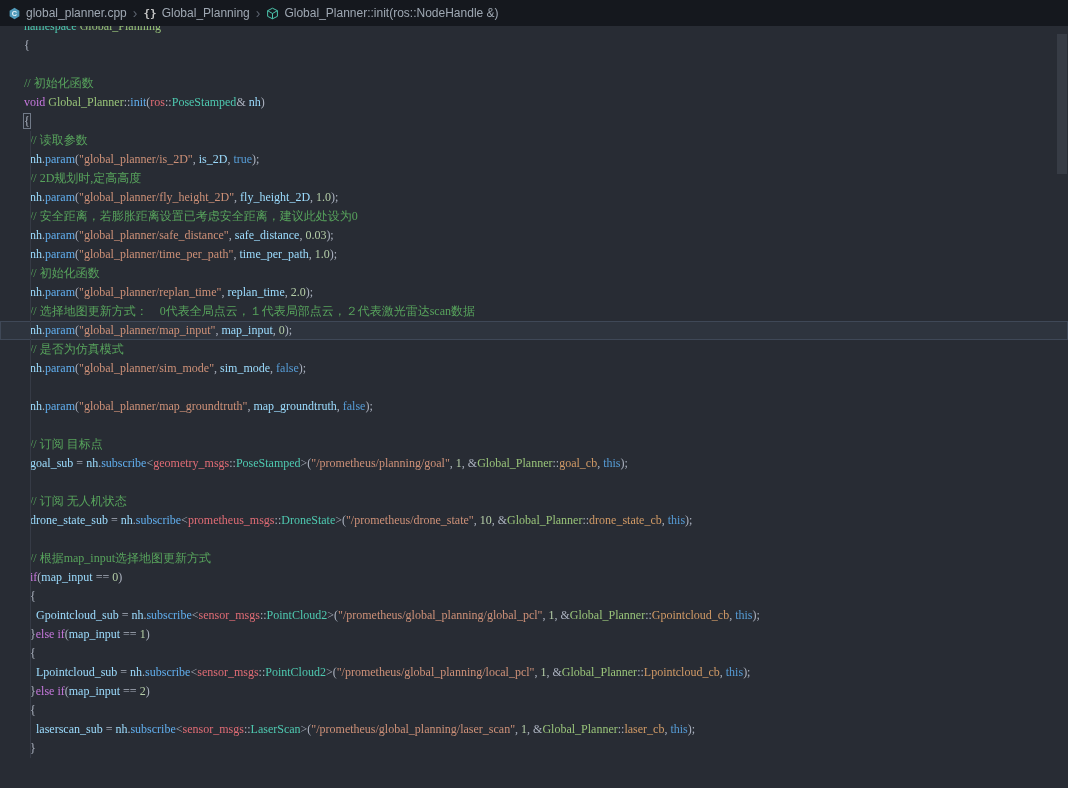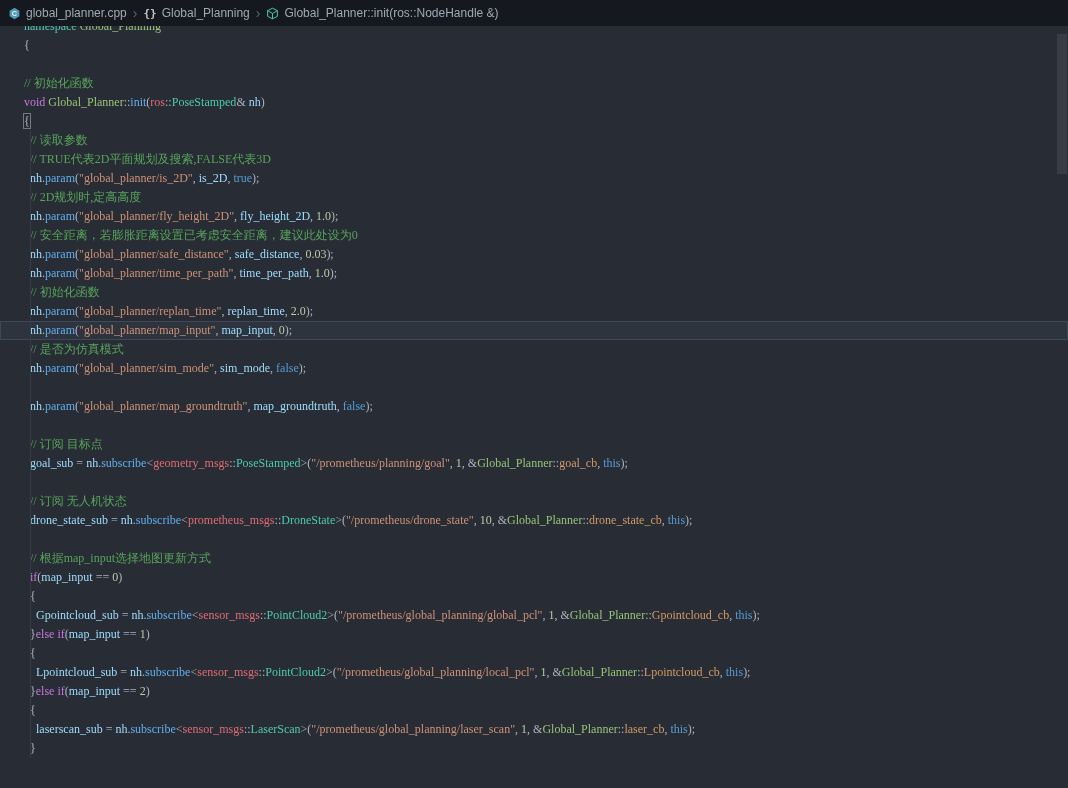--- a/index.html
+++ b/index.html
@@ -75,29 +75,29 @@
 
   <div class="editor">
     <div class="code">
         <div class="code-line"><span class="t-ty">namespace</span><span class="t-pl"> </span><span class="t-cls">Global_Planning</span></div>
         <div class="code-line"><span class="t-pl">{</span></div>
         <div class="code-line"></div>
         <div class="code-line"><span class="t-cm">// 初始化函数</span></div>
         <div class="code-line"><span class="t-kw">void</span><span class="t-pl"> </span><span class="t-cls">Global_Planner</span><span class="t-pl">::</span><span class="t-fn">init</span><span class="t-pl">(</span><span class="t-ns">ros</span><span class="t-pl">::</span><span class="t-ty">PoseStamped</span><span class="t-pl">&amp; </span><span class="t-id">nh</span><span class="t-pl">)</span></div>
         <div class="code-line"><span class="t-brkt">{</span></div>
         <div class="code-line"><span class="t-cm">  // 读取参数</span></div>
-        <div class="code-line"><span class="t-cm">  // TRUE代表2D平面规划及搜索,FALSE代表3D</span></div>
         <div class="code-line"><span class="t-pl">  </span><span class="t-id">nh</span><span class="t-pl">.</span><span class="t-fn">param</span><span class="t-pl">(</span><span class="t-str">"global_planner/is_2D"</span><span class="t-pl">, </span><span class="t-id">is_2D</span><span class="t-pl">, </span><span class="t-kw2">true</span><span class="t-pl">);</span></div>
         <div class="code-line"><span class="t-cm">  // 2D规划时,定高高度</span></div>
         <div class="code-line"><span class="t-pl">  </span><span class="t-id">nh</span><span class="t-pl">.</span><span class="t-fn">param</span><span class="t-pl">(</span><span class="t-str">"global_planner/fly_height_2D"</span><span class="t-pl">, </span><span class="t-id">fly_height_2D</span><span class="t-pl">, </span><span class="t-num">1.0</span><span class="t-pl">);</span></div>
         <div class="code-line"><span class="t-cm">  // 安全距离，若膨胀距离设置已考虑安全距离，建议此处设为0</span></div>
         <div class="code-line"><span class="t-pl">  </span><span class="t-id">nh</span><span class="t-pl">.</span><span class="t-fn">param</span><span class="t-pl">(</span><span class="t-str">"global_planner/safe_distance"</span><span class="t-pl">, </span><span class="t-id">safe_distance</span><span class="t-pl">, </span><span class="t-num">0.03</span><span class="t-pl">);</span></div>
         <div class="code-line"><span class="t-pl">  </span><span class="t-id">nh</span><span class="t-pl">.</span><span class="t-fn">param</span><span class="t-pl">(</span><span class="t-str">"global_planner/time_per_path"</span><span class="t-pl">, </span><span class="t-id">time_per_path</span><span class="t-pl">, </span><span class="t-num">1.0</span><span class="t-pl">);</span></div>
         <div class="code-line"><span class="t-cm">  // 初始化函数</span></div>
         <div class="code-line"><span class="t-pl">  </span><span class="t-id">nh</span><span class="t-pl">.</span><span class="t-fn">param</span><span class="t-pl">(</span><span class="t-str">"global_planner/replan_time"</span><span class="t-pl">, </span><span class="t-id">replan_time</span><span class="t-pl">, </span><span class="t-num">2.0</span><span class="t-pl">);</span></div>
+        <div class="code-line"><span class="t-cm">  // 选择地图更新方式：    0代表全局点云，１代表局部点云，２代表激光雷达scan数据</span></div>
         <div class="code-line hl"><span class="t-pl">  </span><span class="t-id">nh</span><span class="t-pl">.</span><span class="t-fn">param</span><span class="t-pl">(</span><span class="t-str">"global_planner/map_input"</span><span class="t-pl">, </span><span class="t-id">map_input</span><span class="t-pl">, </span><span class="t-num">0</span><span class="t-pl">);</span></div>
         <div class="code-line"><span class="t-cm">  // 是否为仿真模式</span></div>
         <div class="code-line"><span class="t-pl">  </span><span class="t-id">nh</span><span class="t-pl">.</span><span class="t-fn">param</span><span class="t-pl">(</span><span class="t-str">"global_planner/sim_mode"</span><span class="t-pl">, </span><span class="t-id">sim_mode</span><span class="t-pl">, </span><span class="t-kw2">false</span><span class="t-pl">);</span></div>
         <div class="code-line"></div>
         <div class="code-line"><span class="t-pl">  </span><span class="t-id">nh</span><span class="t-pl">.</span><span class="t-fn">param</span><span class="t-pl">(</span><span class="t-str">"global_planner/map_groundtruth"</span><span class="t-pl">, </span><span class="t-id">map_groundtruth</span><span class="t-pl">, </span><span class="t-kw2">false</span><span class="t-pl">);</span></div>
         <div class="code-line"></div>
         <div class="code-line"><span class="t-cm">  // 订阅 目标点</span></div>
         <div class="code-line"><span class="t-pl">  </span><span class="t-id">goal_sub</span><span class="t-pl"> = </span><span class="t-id">nh</span><span class="t-pl">.</span><span class="t-fn">subscribe</span><span class="t-pl">&lt;</span><span class="t-ns">geometry_msgs</span><span class="t-pl">::</span><span class="t-ty">PoseStamped</span><span class="t-pl">&gt;(</span><span class="t-str">"/prometheus/planning/goal"</span><span class="t-pl">, </span><span class="t-num">1</span><span class="t-pl">, &amp;</span><span class="t-cls">Global_Planner</span><span class="t-pl">::</span><span class="t-cb">goal_cb</span><span class="t-pl">, </span><span class="t-kw2">this</span><span class="t-pl">);</span></div>
         <div class="code-line"></div>
         <div class="code-line"><span class="t-cm">  // 订阅 无人机状态</span></div>

